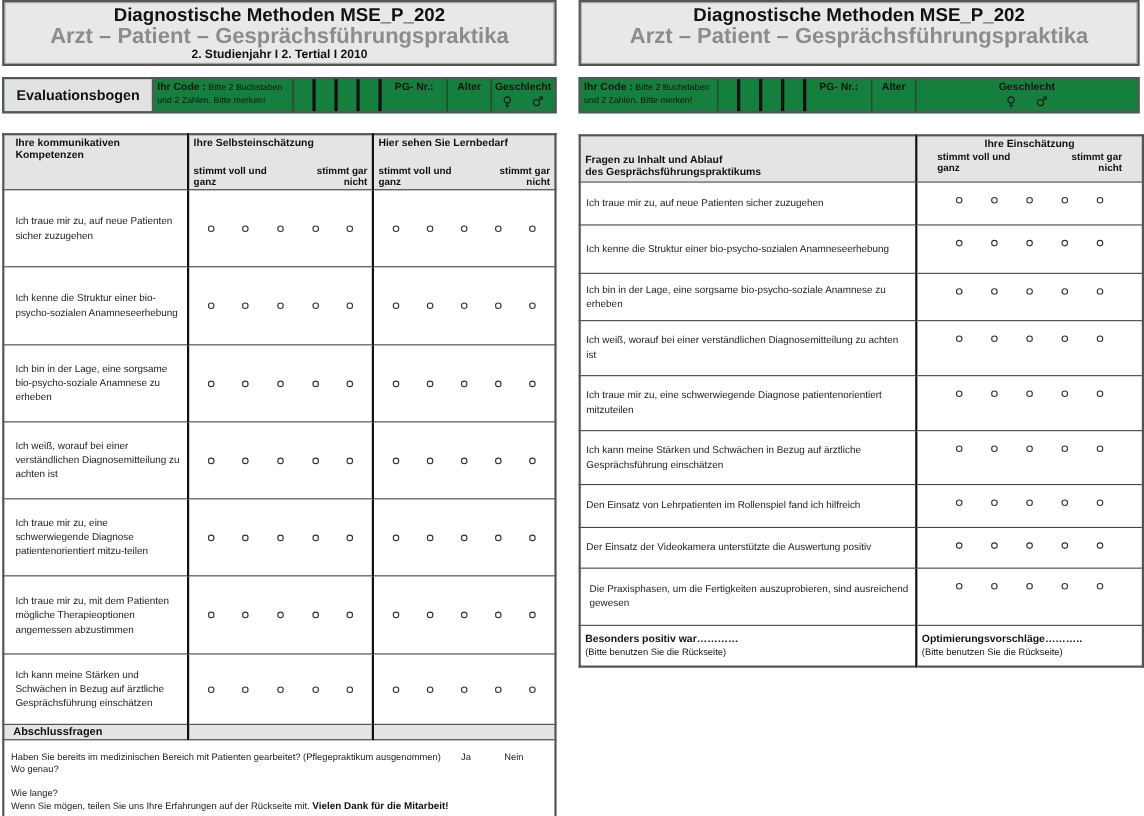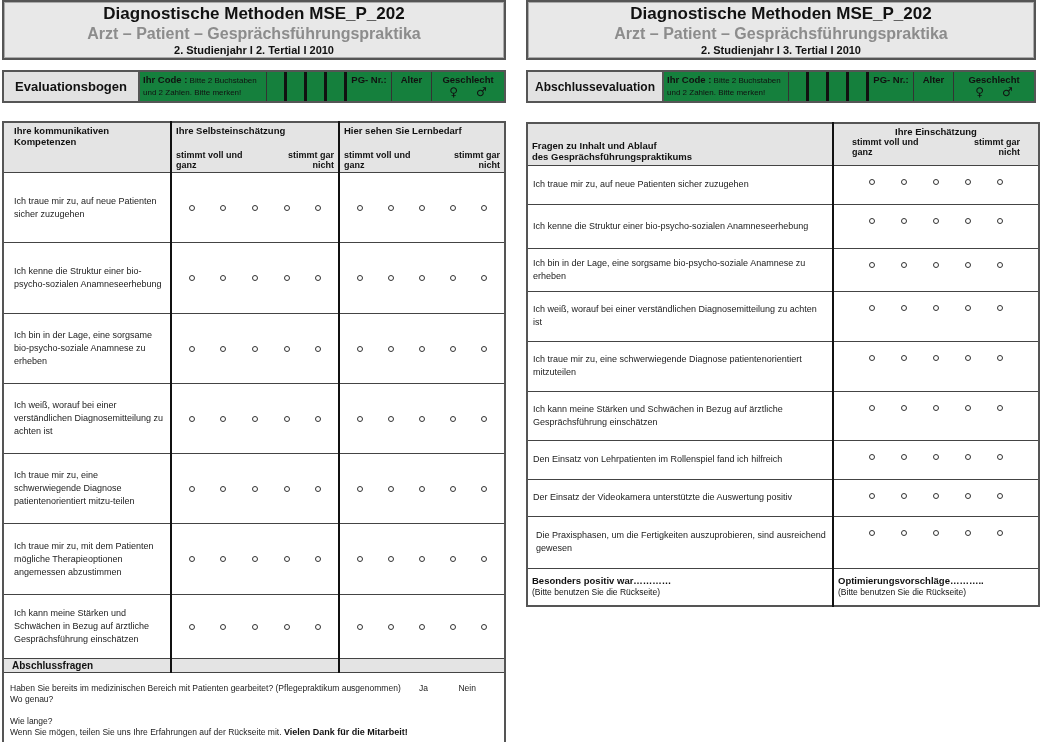--- a/index.html
+++ b/index.html
@@ -11,37 +11,37 @@
   #right { left: 524px; width: 514px; }
 
   
   .title-box {
     position: absolute; top: 0; left: 2px; right: 2px; height: 60px;
     background: #e8e8e8; border: 2px solid #555;
     box-shadow: inset 0 0 0 1px #aaa;
     text-align: center;
   }
   .title-main { font-weight: bold; font-size: 17px; margin-top: 2px; line-height: 20px; color: #111; }
-  .title-sub { font-weight: bold; font-size: 16px; color: #8c8c8c; line-height: 19px; }
+  .title-sub { font-weight: bold; font-size: 20px; color: #8c8c8c; line-height: 19px; }
   .title-meta { font-weight: bold; font-size: 11px; line-height: 14px; color: #111; }
 
   
   .info-bar {
     position: absolute; top: 70px; left: 2px; right: 2px; height: 33px;
     border: 2px solid #555; display: flex; background: #15803d;
   }
   .info-bar > div { border-right: 1px solid #333; height: 100%; }
   .info-label {
     width: 136px; background: #e2e2e2; font-weight: bold; font-size: 13px;
     display: flex; align-items: center; justify-content: center; border-right: 2px solid #555 !important;
   }
   .code-label { width: 127px; font-size: 8px; padding: 2px 3px; line-height: 12px; }
   .code-label b { font-size: 9.5px; }
   .code-box { width: 20px; border-right: 3px solid #111 !important; }
-  .pg-field { width: 45px; font-weight: bold; font-size: 9.5px; text-align: center; padding-top: 2px; }
+  .pg-field { width: 60px; font-weight: bold; font-size: 9.5px; text-align: center; padding-top: 2px; }
   .age-field { width: 40px; font-weight: bold; font-size: 9.5px; text-align: center; padding-top: 2px; }
   .sex-field { flex: 1; font-weight: bold; font-size: 9.5px; text-align: center; padding-top: 2px; border-right: none !important; }
   .sex-icons { display: flex; justify-content: center; gap: 18px; font-size: 12px; line-height: 12px; margin-top: 1px; font-family: "DejaVu Sans", sans-serif; font-weight: normal; }
 
   
   table { border-collapse: collapse; position: absolute; left: 2px; table-layout: fixed; }
   td, th { border: 1px solid #444; vertical-align: middle; }
   .hdr { background: #e4e4e4; font-weight: bold; font-size: 9.5px; vertical-align: top; text-align: left; }
   .scale-row { display: flex; justify-content: space-between; font-size: 9px; font-weight: bold; line-height: 10px; margin-top: 14px; }
   .scale-row .r { text-align: right; }
@@ -294,25 +294,23 @@
         </td>
       </tr>
     </tbody>
   </table>
 </div>
 
 <div class="page" id="right">
   <div class="title-box">
     <div class="title-main">Diagnostische Methoden MSE_P_202</div>
     <div class="title-sub">Arzt – Patient – Gesprächsführungspraktika</div>
-    <div class="title-meta">2. Studienjahr  I   3. Tertial  I   2010</div>
   </div>
 
   <div class="info-bar">
-    <div class="info-label" style="font-size:12px">Abschlussevaluation</div>
     <div class="code-label" style="width:125px">
       <b>Ihr Code :</b><span> Bitte 2 Buchstaben</span><br>
       <span>und 2 Zahlen. Bitte merken!</span>
     </div>
     <div class="code-box"></div>
     <div class="code-box"></div>
     <div class="code-box"></div>
     <div class="code-box"></div>
     <div class="pg-field">PG- Nr.:</div>
     <div class="age-field">Alter</div>

